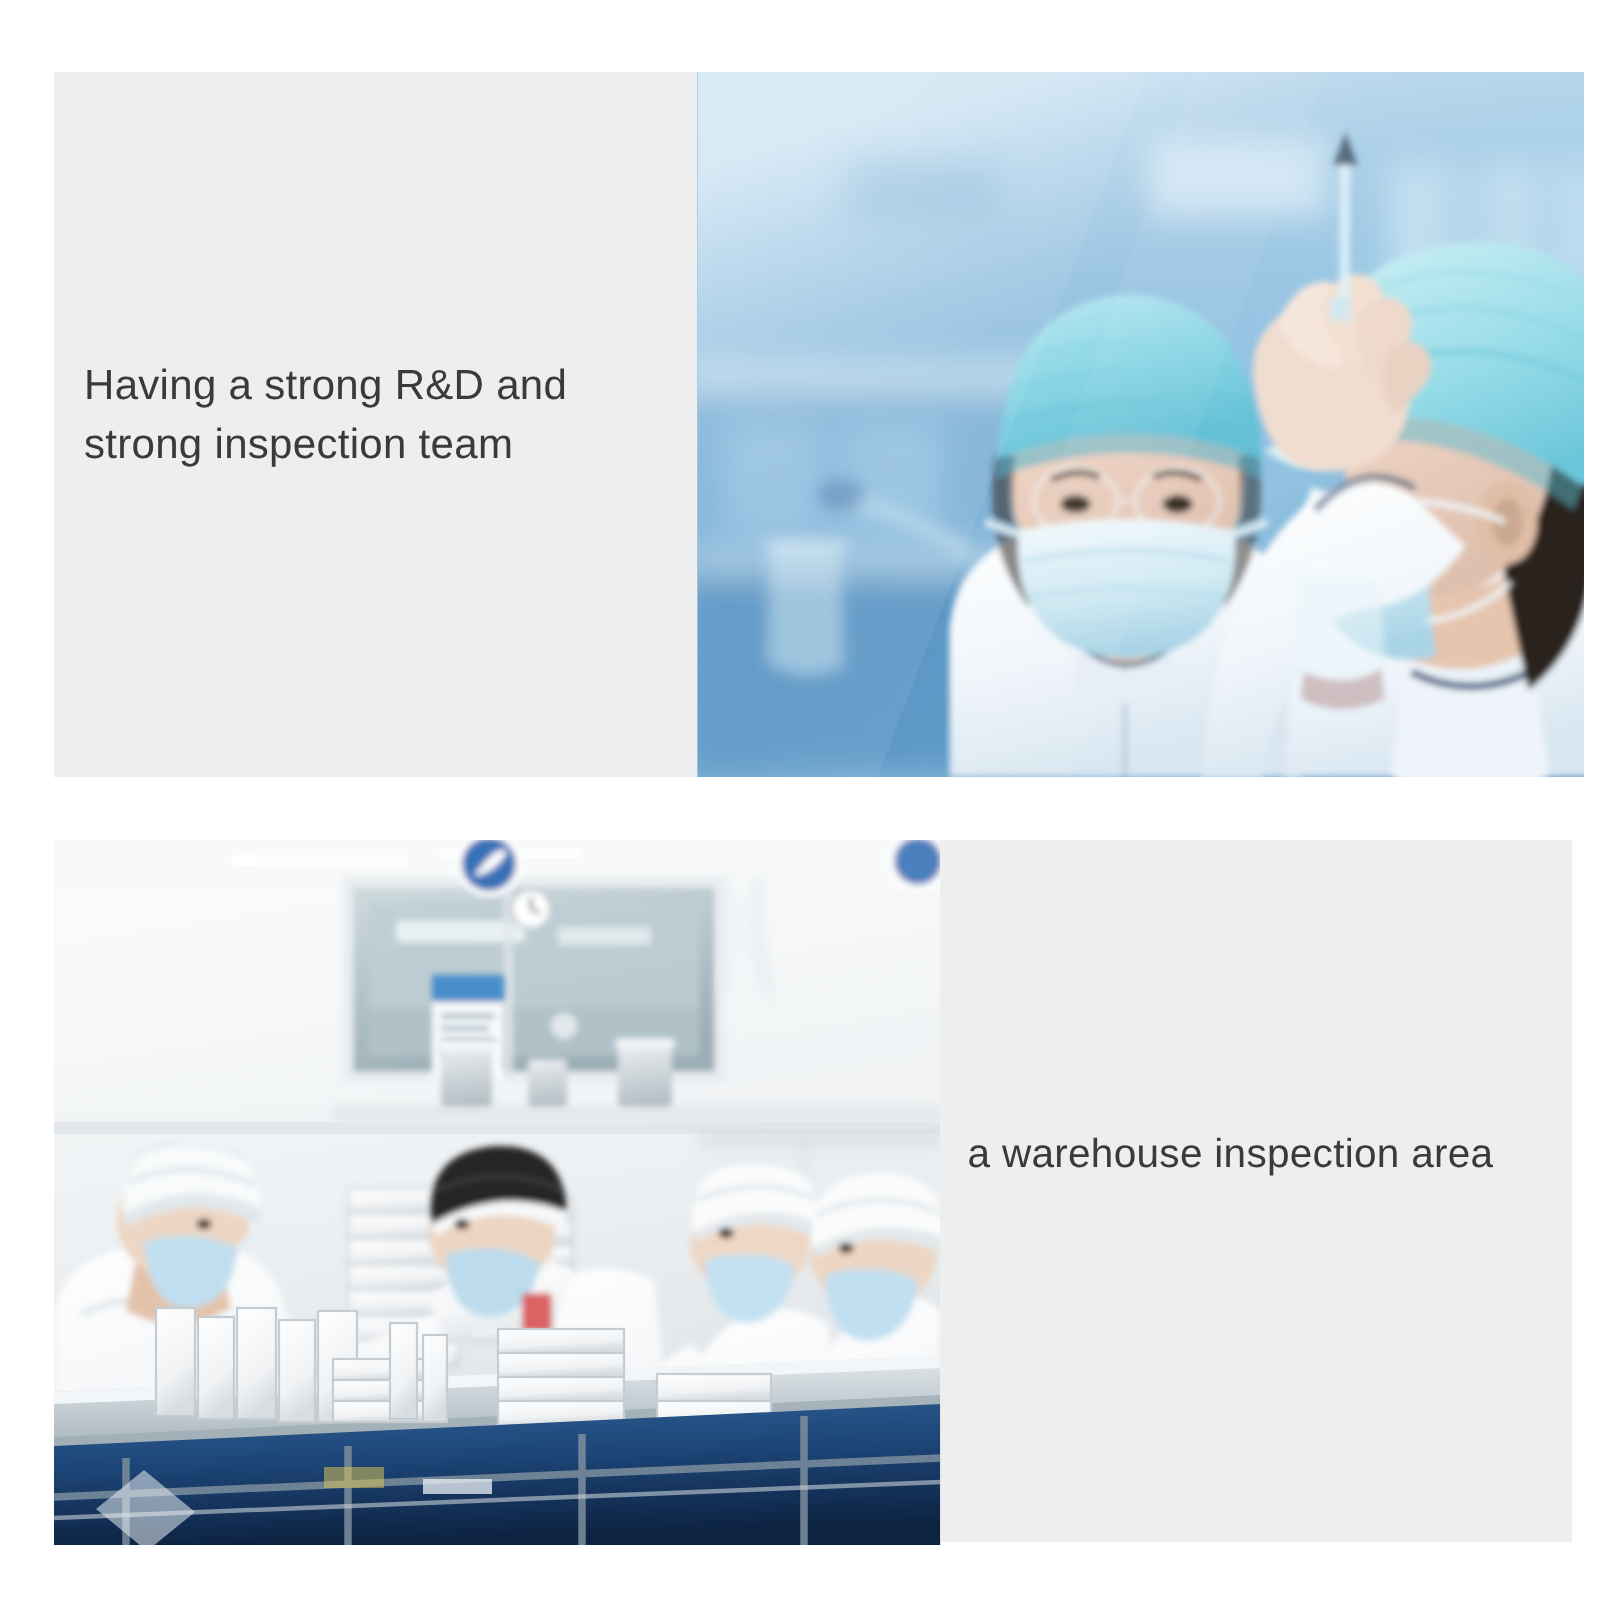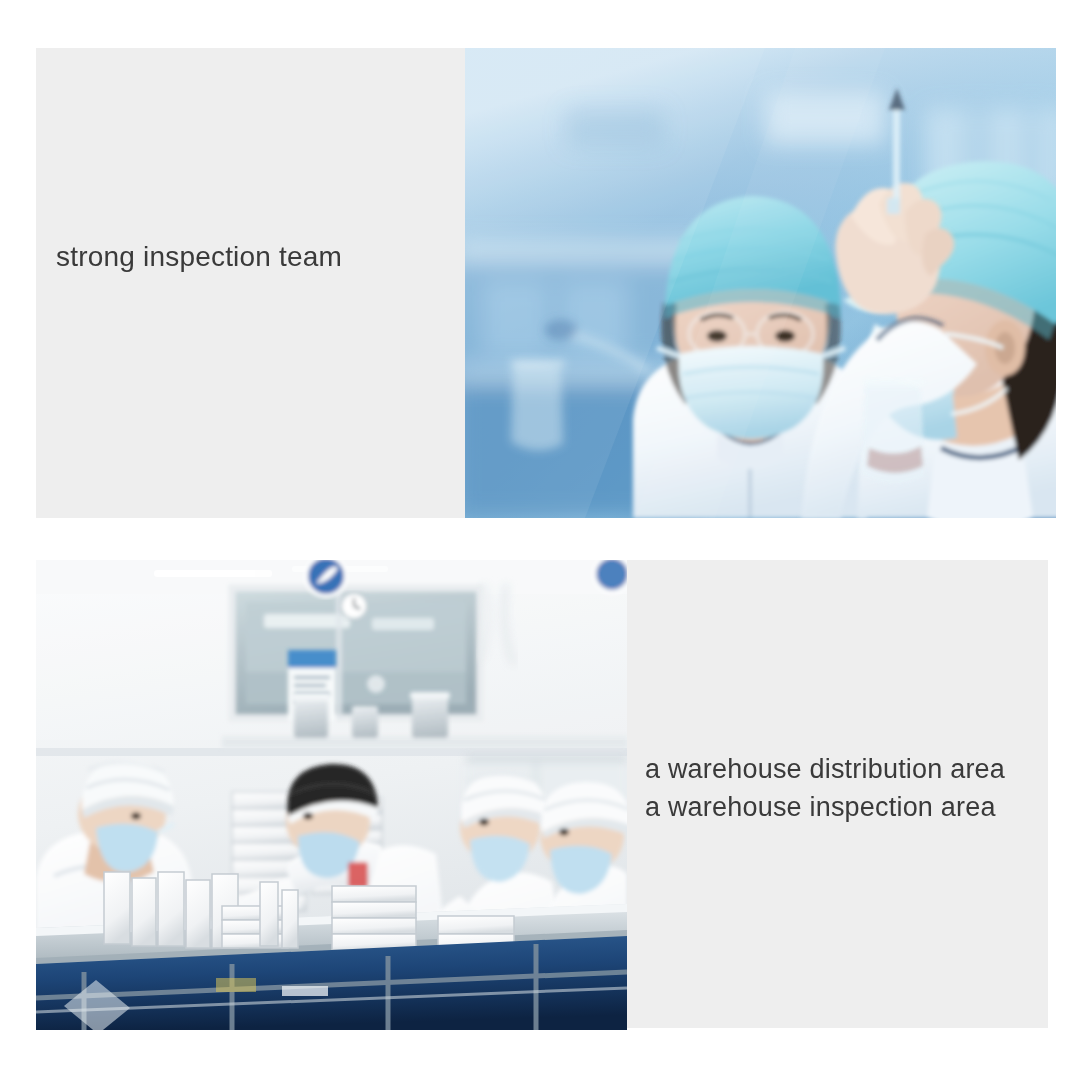--- a/index.html
+++ b/index.html
@@ -94,20 +94,21 @@
 
   .scene { position: absolute; inset: 0; display: block; }
 </style>
 </head>
 <body>
 
 <div class="section-top">
 
   <div class="panel-gray-top">
     <div class="caption-top">
+      <span class="ln">Having a strong R&amp;D and</span>
       <span class="ln">strong inspection team</span>
     </div>
   </div>
 
   <div class="photo-top">
     <svg class="scene" viewBox="0 0 591 470" preserveAspectRatio="xMidYMid slice">
       <defs>
         <linearGradient id="labBg" x1="0" y1="0" x2="1" y2="1">
           <stop offset="0%" stop-color="#6ea9d6"></stop>
           <stop offset="35%" stop-color="#5f9dcd"></stop>
@@ -525,17 +526,16 @@
         <rect x="246" y="426" width="46" height="10" fill="#eef2f5" opacity="0.75"></rect>
         <path d="M60 420 l34 28 l-32 26 l-34 -28 Z" fill="#e8eef2" opacity="0.55"></path>
       </g>
 
       <rect x="0" y="0" width="591" height="180" fill="#ffffff" opacity="0.12"></rect>
     </svg>
   </div>
 
   <div class="panel-gray-bottom">
     <div class="caption-bottom">
-      <span class="ln">a warehouse distribution area</span>
       <span class="ln">a warehouse inspection area</span>
     </div>
   </div>
 </div>
 
 </body></html>

